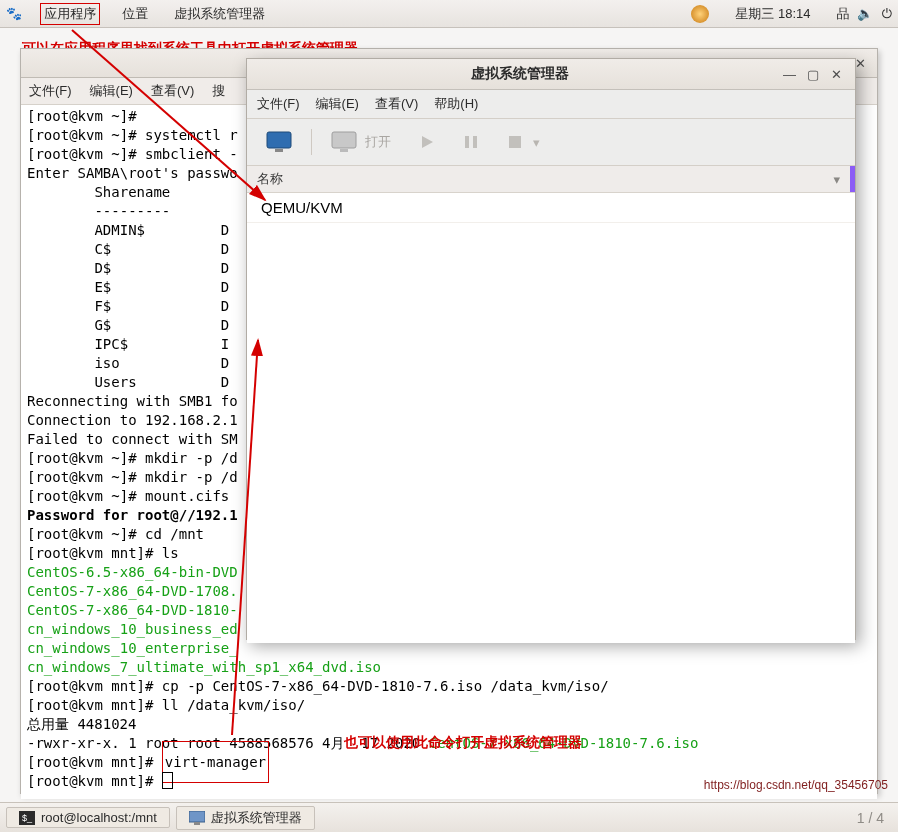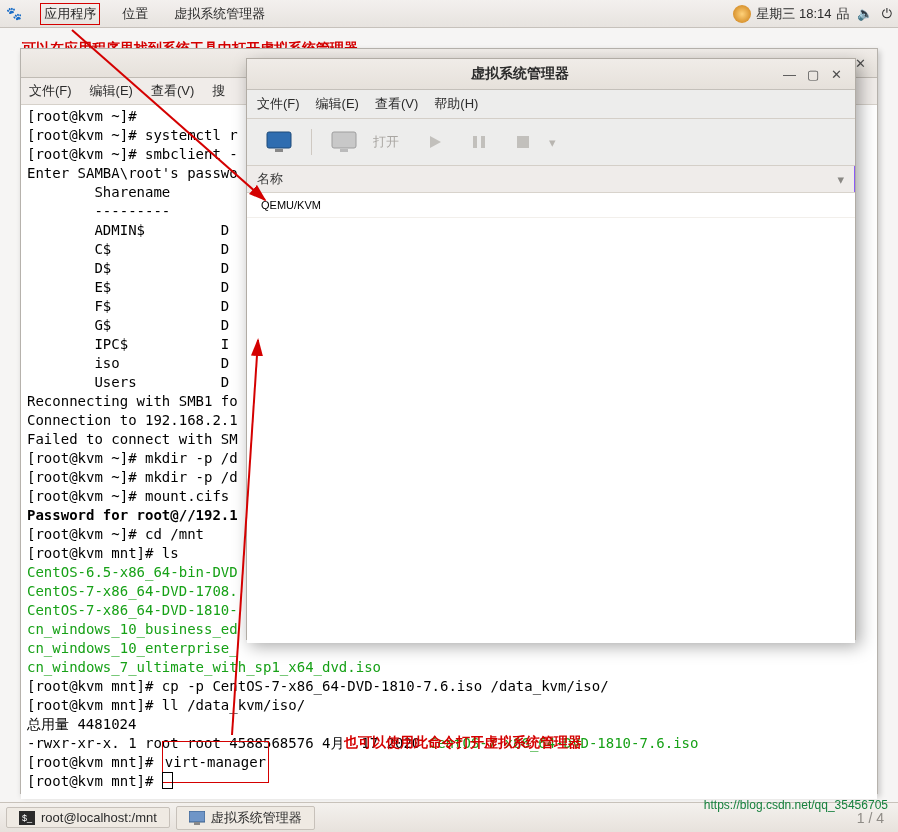--- a/index.html
+++ b/index.html
@@ -1,51 +1,51 @@
 <!DOCTYPE html>
 <html><head>
 <meta charset="utf-8">
 <style>
   html,body{margin:0;padding:0;font-family:"Microsoft YaHei","WenQuanYi",sans-serif;font-size:13px;background:#f6f5f4;width:898px;height:832px;overflow:hidden;position:relative}
   .topbar{height:28px;background:linear-gradient(#f3f0ee,#e7e3df);border-bottom:1px solid #c6c1bb;display:flex;align-items:center;padding:0 6px;box-sizing:border-box}
   .topbar .left{display:flex;gap:18px;align-items:center}
   .topbar .menu-item{padding:2px 4px;color:#2b2b2b;cursor:pointer}
   .topbar .menu-item.hl{border:1px solid #d40000;padding:1px 3px}
-  .topbar .right{margin-left:auto;display:flex;gap:5px;color:#2b2b2b}
+  .topbar .right{margin-left:auto;display:flex;gap:26px;color:#2b2b2b}
   .top-icons{display:flex;gap:8px;align-items:center}
   .note-red{position:absolute;color:#d40000;font-size:14px;font-weight:bold;white-space:nowrap}
   .term-window{position:absolute;left:20px;top:48px;width:856px;height:744px;background:#fff;border:1px solid #b6b2ac;box-shadow:2px 3px 6px rgba(0,0,0,.2)}
   .window-titlebar{height:28px;background:linear-gradient(#f0ece8,#e6e1db);border-bottom:1px solid #c0bbb4;display:flex;align-items:center;padding:0 8px;color:#5b5955;font-size:13px}
   .window-titlebar .title{flex:1;text-align:center;color:#a9a6a0}
   .window-ctls{display:flex;gap:10px;margin-left:auto}
   .window-ctls span{width:14px;height:14px;display:inline-block;color:#4d4d4d}
   .term-menubar{height:26px;background:#f0ece9;border-bottom:1px solid #d6d1ca;display:flex;align-items:center;padding:0 8px;gap:18px;color:#2b2b2b;font-size:13px}
   .term-body{font-family:"DejaVu Sans Mono","Consolas",monospace;font-size:14px;line-height:19px;color:#000;background:#fff;padding:2px 6px;white-space:pre;overflow:hidden;position:relative;height:calc(100% - 54px)}
   .g{color:#17a117}
   .b{font-weight:bold}
   .box-cmd{border:1px solid #d40000;padding:12px 2px}
   .cursor{display:inline-block;width:9px;height:15px;border:1px solid #000;vertical-align:text-bottom}
   .vmm-window{position:absolute;left:246px;top:58px;width:608px;height:580px;background:#f6f5f4;border:1px solid #b1aca5;box-shadow:4px 6px 16px rgba(0,0,0,.35)}
   .vmm-titlebar{height:30px;background:linear-gradient(#f0ece8,#e6e1db);border-bottom:1px solid #c4c0ba;display:flex;align-items:center;padding:0 10px}
   .vmm-titlebar .title{flex:1;text-align:center;font-weight:bold;color:#2b2b2b;font-size:14px}
   .vmm-menubar{height:28px;display:flex;align-items:center;gap:16px;padding:0 10px;background:#ededec;border-bottom:1px solid #d4cfc8;font-size:13px;color:#2b2b2b}
   .vmm-toolbar{height:46px;background:#ededec;border-bottom:1px solid #d4cfc8;display:flex;align-items:center;gap:6px;padding:0 8px}
-  .tb-btn{display:flex;align-items:center;gap:16px;padding:6px 10px;border:1px solid transparent;border-radius:3px;color:#4a4a4a}
+  .tb-btn{display:flex;align-items:center;gap:8px;padding:6px 10px;border:1px solid transparent;border-radius:3px;color:#4a4a4a}
   .tb-btn.disabled{color:#a9a6a2}
   .tb-sep{width:1px;height:26px;background:#cfc9c2;margin:0 2px}
   .vmm-cols{height:26px;background:#efecea;border-bottom:1px solid #d8d3cc;display:flex;align-items:stretch;font-size:13px;color:#3a3a3a}
-  .vmm-cols .col{display:flex;align-items:center;padding:0 10px;border-right:1px solid #8b5cf6}
+  .vmm-cols .col{display:flex;align-items:center;padding:0 10px;border-right:5px solid #8b5cf6}
   .vmm-cols .col.name{flex:1;justify-content:space-between}
   .vmm-cols .col.cpu{width:170px}
-  .vmm-list{background:#fff;height:calc(100% - 30px - 28px - 46px - 26px);font-size:11px;color:#000}
+  .vmm-list{background:#fff;height:calc(100% - 30px - 28px - 46px - 26px);font-size:15px;color:#000}
   .vmm-row{padding:6px 14px;border-bottom:1px solid #f2efeb}
   .taskbar{position:absolute;left:0;bottom:0;width:100%;height:30px;background:linear-gradient(#f4f1ee,#e7e2dc);border-top:1px solid #c8c2ba;display:flex;align-items:center;padding:0 6px;box-sizing:border-box}
   .task-btn{display:flex;align-items:center;gap:6px;background:#efeae3;border:1px solid #c7c1ba;border-radius:2px;padding:2px 12px;margin-right:6px;color:#2b2b2b;font-size:13px}
   .pager{margin-left:auto;color:#8e8b86;font-size:14px;padding-right:8px}
-  .watermark{position:absolute;right:10px;bottom:20px;color:#15803d;font-size:12px}
+  .watermark{position:absolute;right:10px;bottom:40px;color:#7f1d1d;font-size:12px}
   svg{display:block}
   .arrow{position:absolute;pointer-events:none}
 </style>
 </head>
 <body>
 
 <div class="topbar">
   <div class="left">
     <span>🐾</span>
     <span class="menu-item hl">应用程序</span>

